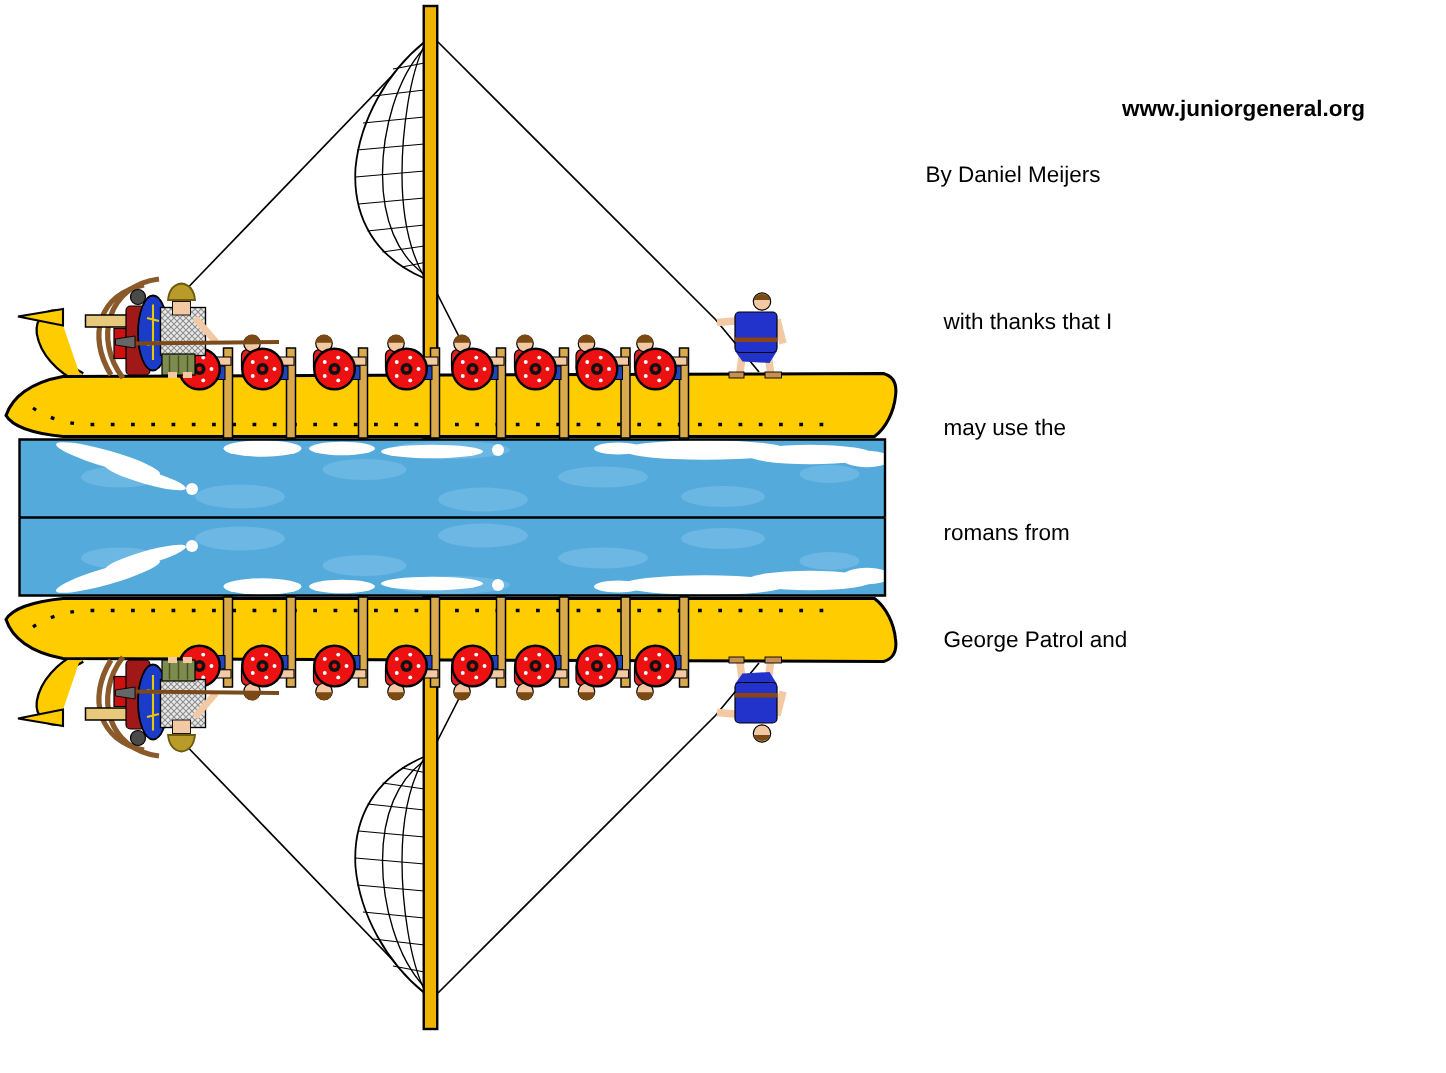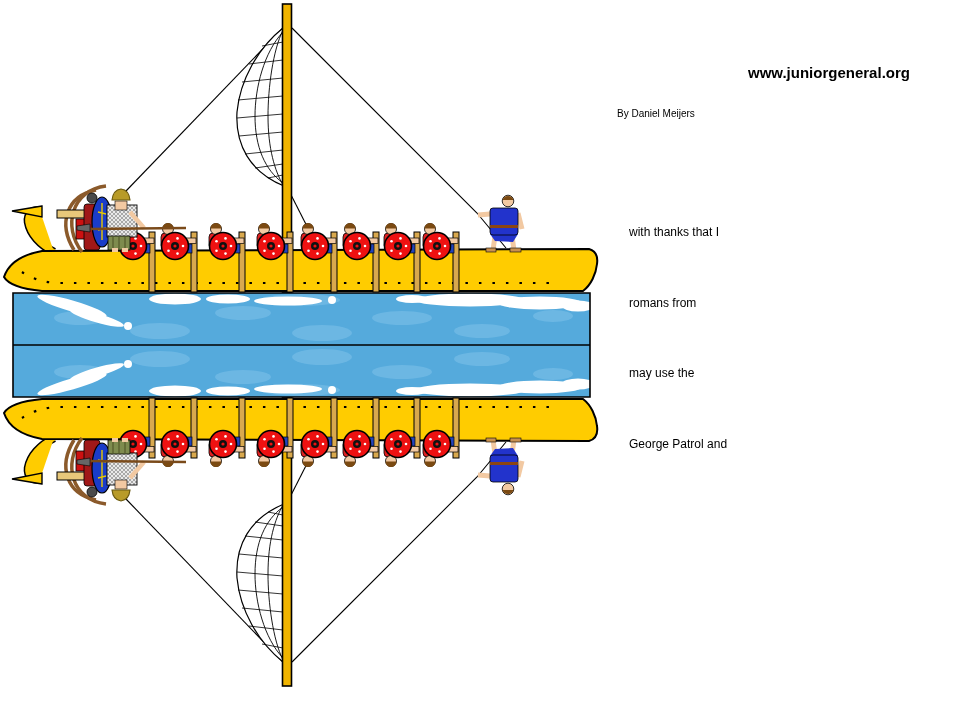--- a/index.html
+++ b/index.html
@@ -8,22 +8,22 @@
     width:964px;height:715px;
     background:var(--c-background,#ffffff);
     font-family:"Liberation Sans", sans-serif;
     color:#000;
     overflow:hidden;
   }
   .art{position:absolute;left:0;top:0;}
   .txt{position:absolute;white-space:pre;}
   .title-block{left:638px;top:14px;font-size:15px;line-height:23px;}
   .website{left:748px;top:64px;font-size:15px;font-weight:bold;}
-  .byline{left:617px;top:108px;font-size:10px;text-align:center;}
-  .credits{left:629px;top:174px;font-size:12px;line-height:23.5px;}
+  .byline{left:617px;top:108px;font-size:15px;text-align:center;}
+  .credits{left:629px;top:156px;font-size:15px;line-height:23.5px;}
 
   
   .f-hull{fill:var(--c-hull,#FFCC00)} .f-water{fill:var(--c-water,#55AADC)}
   .f-foam{fill:var(--c-foam,#ffffff)} .f-mast{fill:var(--c-mast,#F0B400)}
   .f-shield{fill:var(--c-shield,#EE1111)} .f-shirt{fill:var(--c-shirt,#E02020)}
   .f-skin{fill:var(--c-skin,#F2C9A2)} .f-hair{fill:var(--c-hair,#7B4A12)}
   .f-post{fill:var(--c-post,#D9A94E)} .f-tunic{fill:var(--c-tunic,#2233CC)}
   .f-sshield{fill:var(--c-soldier_shield,#1A3CC8)}
   .f-helmet{fill:var(--c-helmet,#B89B28)} .f-cloak{fill:var(--c-cloak,#A01818)}
   .f-skirt{fill:var(--c-skirt,#7E8B4E)}
@@ -194,17 +194,17 @@
     <path d="M13,345 L590,345" stroke="#000" stroke-width="1.6"></path>
   </svg>
 
 
   <div class="txt website">www.juniorgeneral.org</div>
 
   <div class="txt byline">By Daniel Meijers</div>
 
   <div class="txt credits">
     <div>with thanks that I</div>
+    <div>may use the</div>
     <div>romans from</div>
-    <div>may use the</div>
     <div>George Patrol and</div>
   </div>
 </div>
 
 </body></html>

